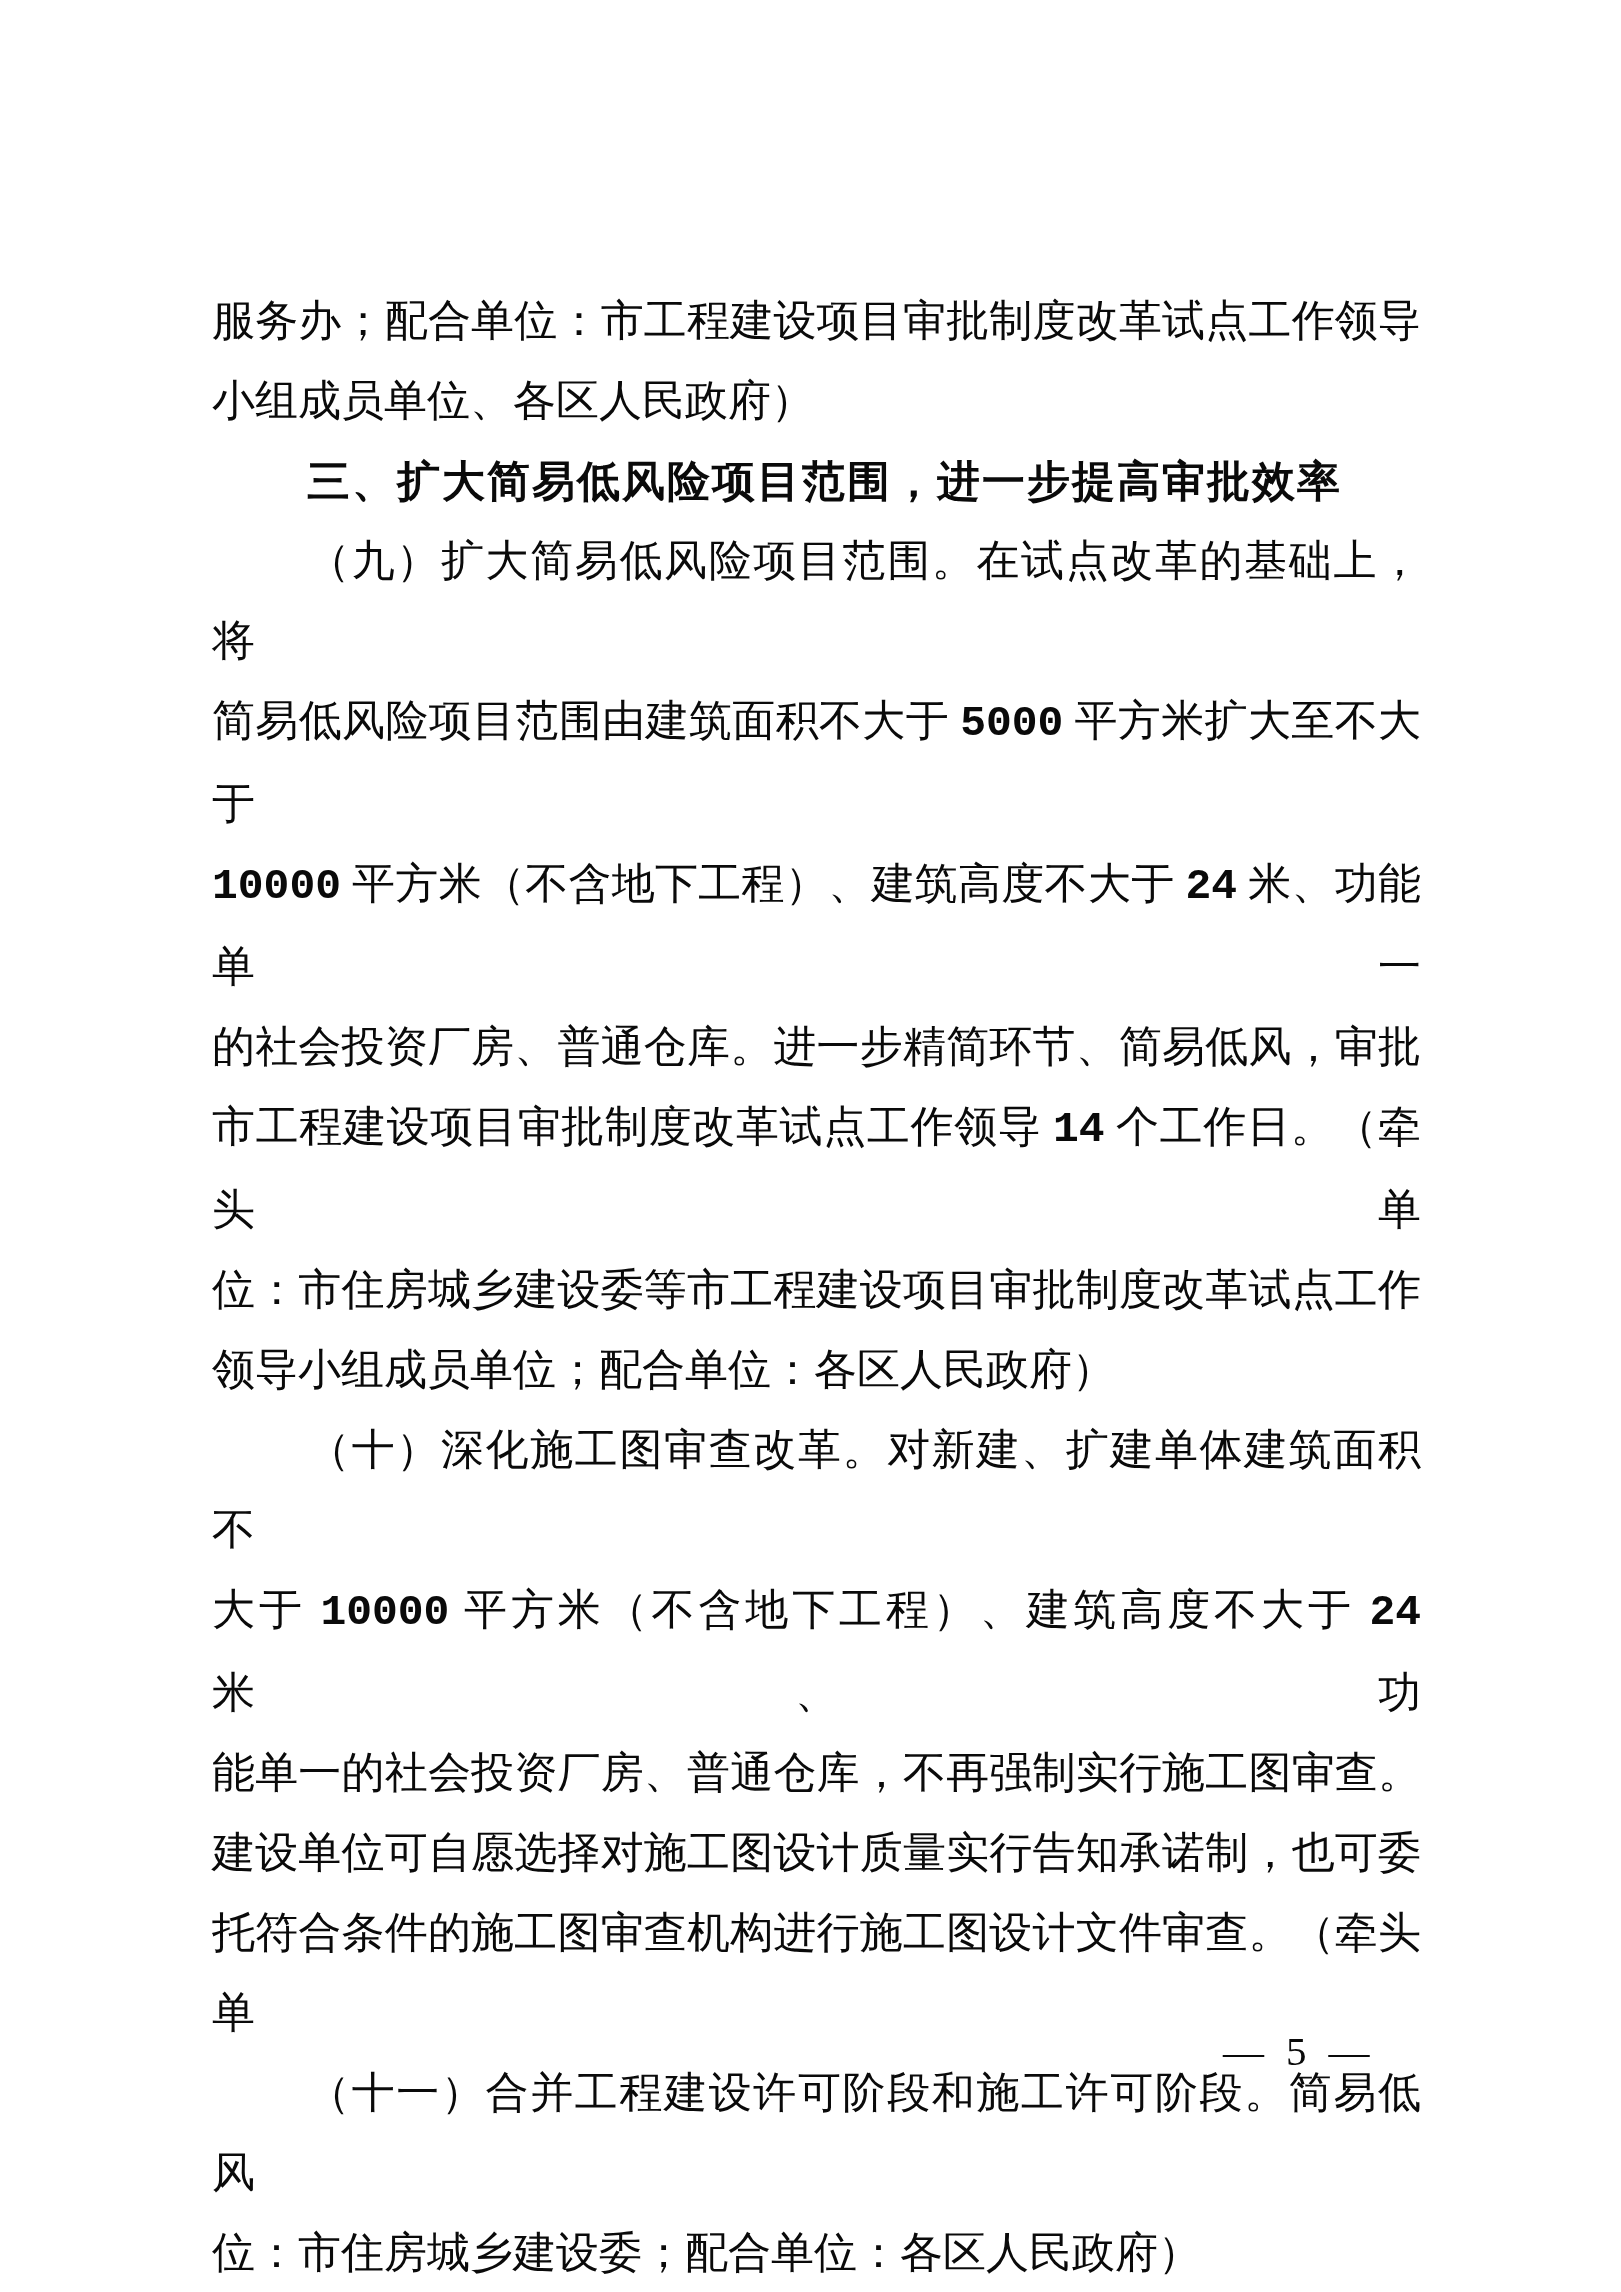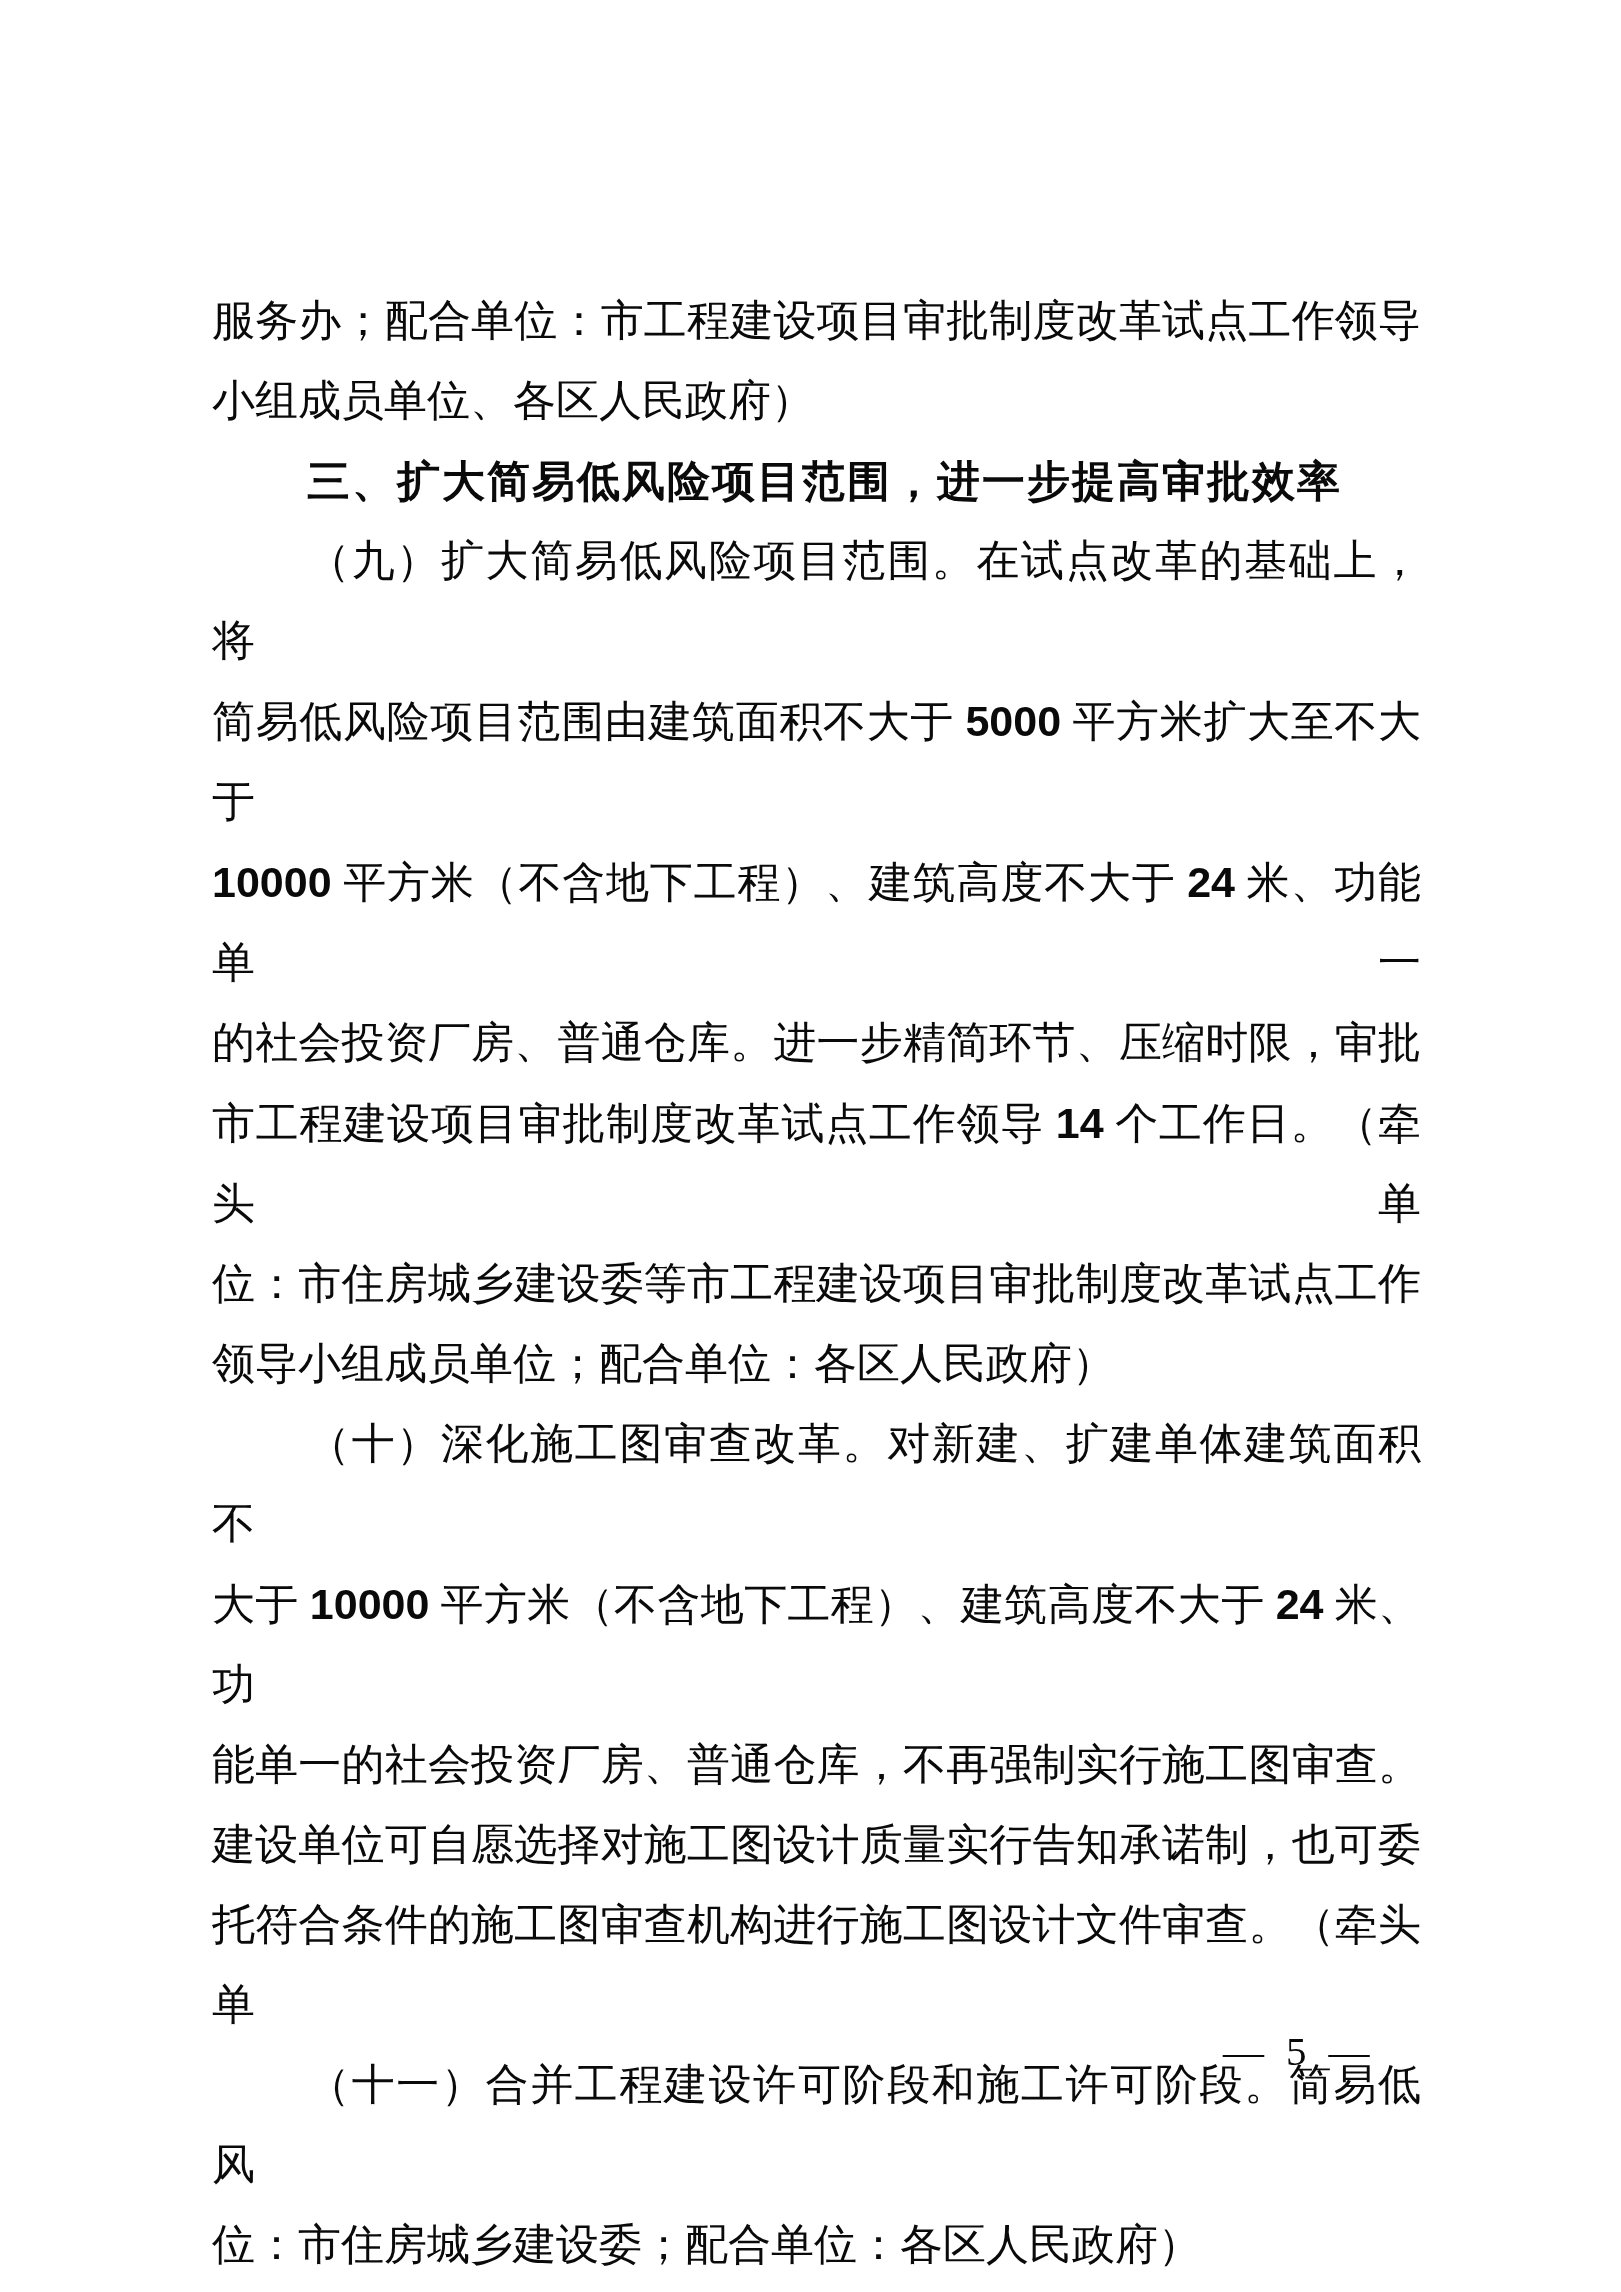--- a/index.html
+++ b/index.html
@@ -33,21 +33,21 @@
   .ind { text-indent: 95px; }
   .heading {
     font-family: "Liberation Sans", "DejaVu Sans", sans-serif;
     font-weight: bold;
     text-align: center;
     text-align-last: left;
     letter-spacing: 2px;
   }
   .num {
     font-weight: bold;
-    font-family: Liberation Sans, sans-serif;
+    font-family: Liberation Mono, monospace;
   }
   .footer {
     position: absolute;
     left: 1223px;
     top: 2027px;
     font-size: 41px;
     line-height: 49px;
     letter-spacing: 5.9px;
     font-family: "Liberation Serif", "DejaVu Serif", serif;
   }
@@ -63,21 +63,21 @@
     <div class="line last"><span>小组成员单位、各区人民政府）</span></div>
 
     <div class="line heading ind"><span>三、扩大简易低风险项目范围，进一步提高审批效率</span></div>
 
     <div class="line ind"><span>（九）扩大简易低风险项目范围。在试点改革的基础上，将</span></div>
 
     <div class="line"><span>简易低风险项目范围由建筑面积不大于 </span><span class="num">5000</span><span> 平方米扩大至不大于</span></div>
 
     <div class="line"><span class="num">10000</span><span> 平方米（不含地下工程）、建筑高度不大于 </span><span class="num">24</span><span> 米、功能单一</span></div>
 
-    <div class="line"><span>的社会投资厂房、普通仓库。进一步精简环节、压缩时限，审批</span></div>
+    <div class="line"><span>的社会投资厂房、普通仓库。进一步精简环节、简易低风，审批</span></div>
 
     <div class="line"><span>市工程建设项目审批制度改革试点工作领导 </span><span class="num">14</span><span> 个工作日。（牵头单</span></div>
 
     <div class="line"><span>位：市住房城乡建设委等市工程建设项目审批制度改革试点工作</span></div>
 
     <div class="line last"><span>领导小组成员单位；配合单位：各区人民政府）</span></div>
 
     <div class="line ind"><span>（十）深化施工图审查改革。对新建、扩建单体建筑面积不</span></div>
 
     <div class="line"><span>大于 </span><span class="num">10000</span><span> 平方米（不含地下工程）、建筑高度不大于 </span><span class="num">24</span><span> 米、功</span></div>

